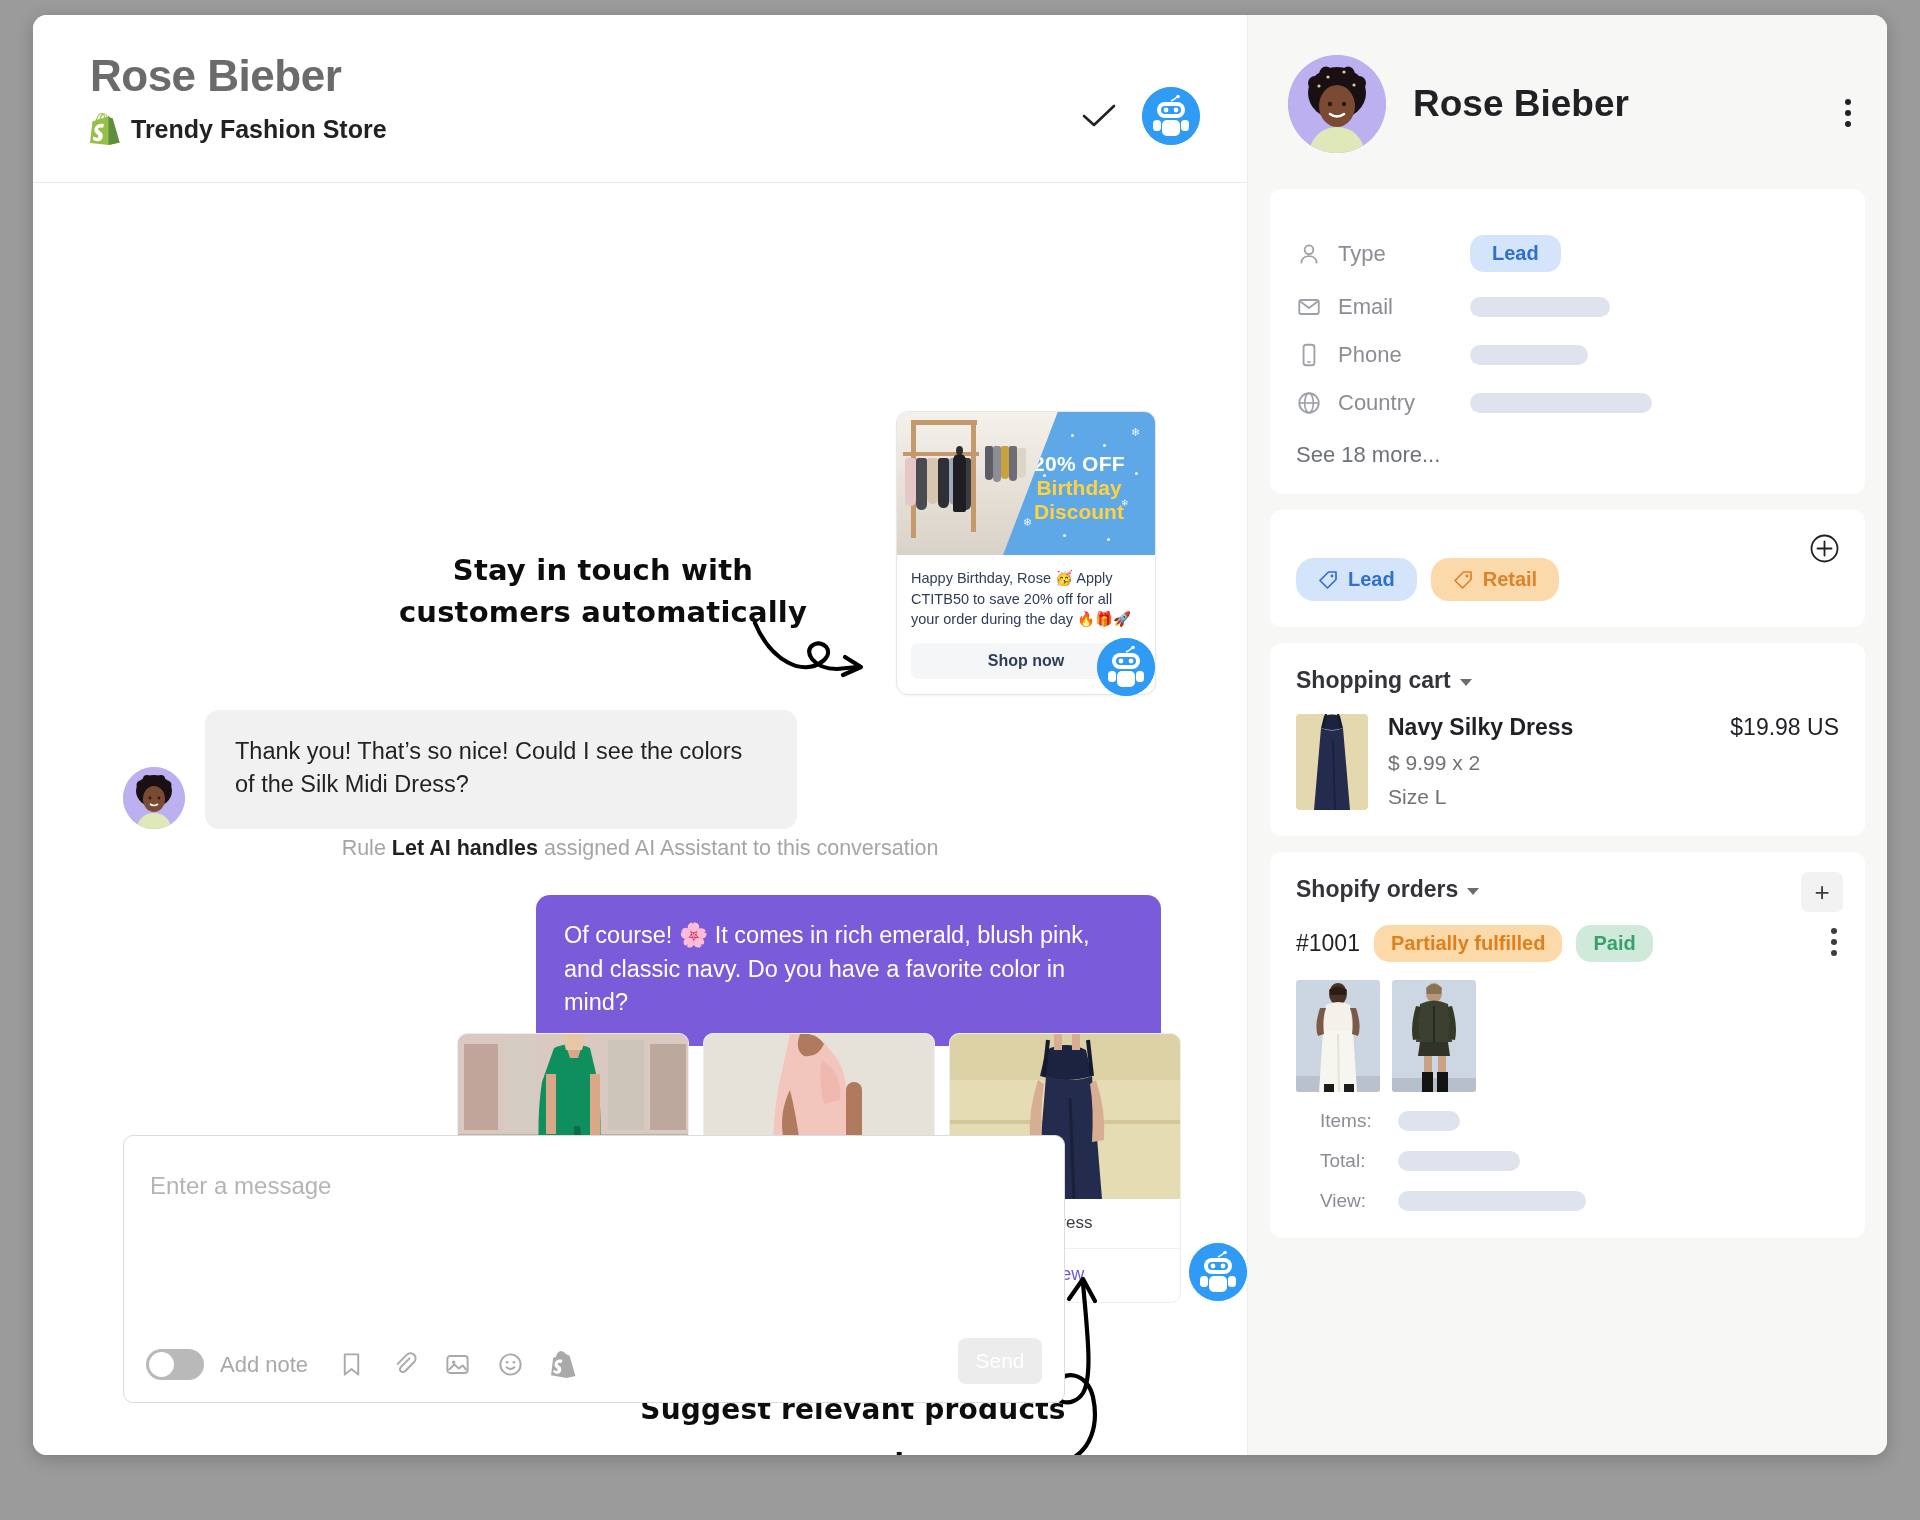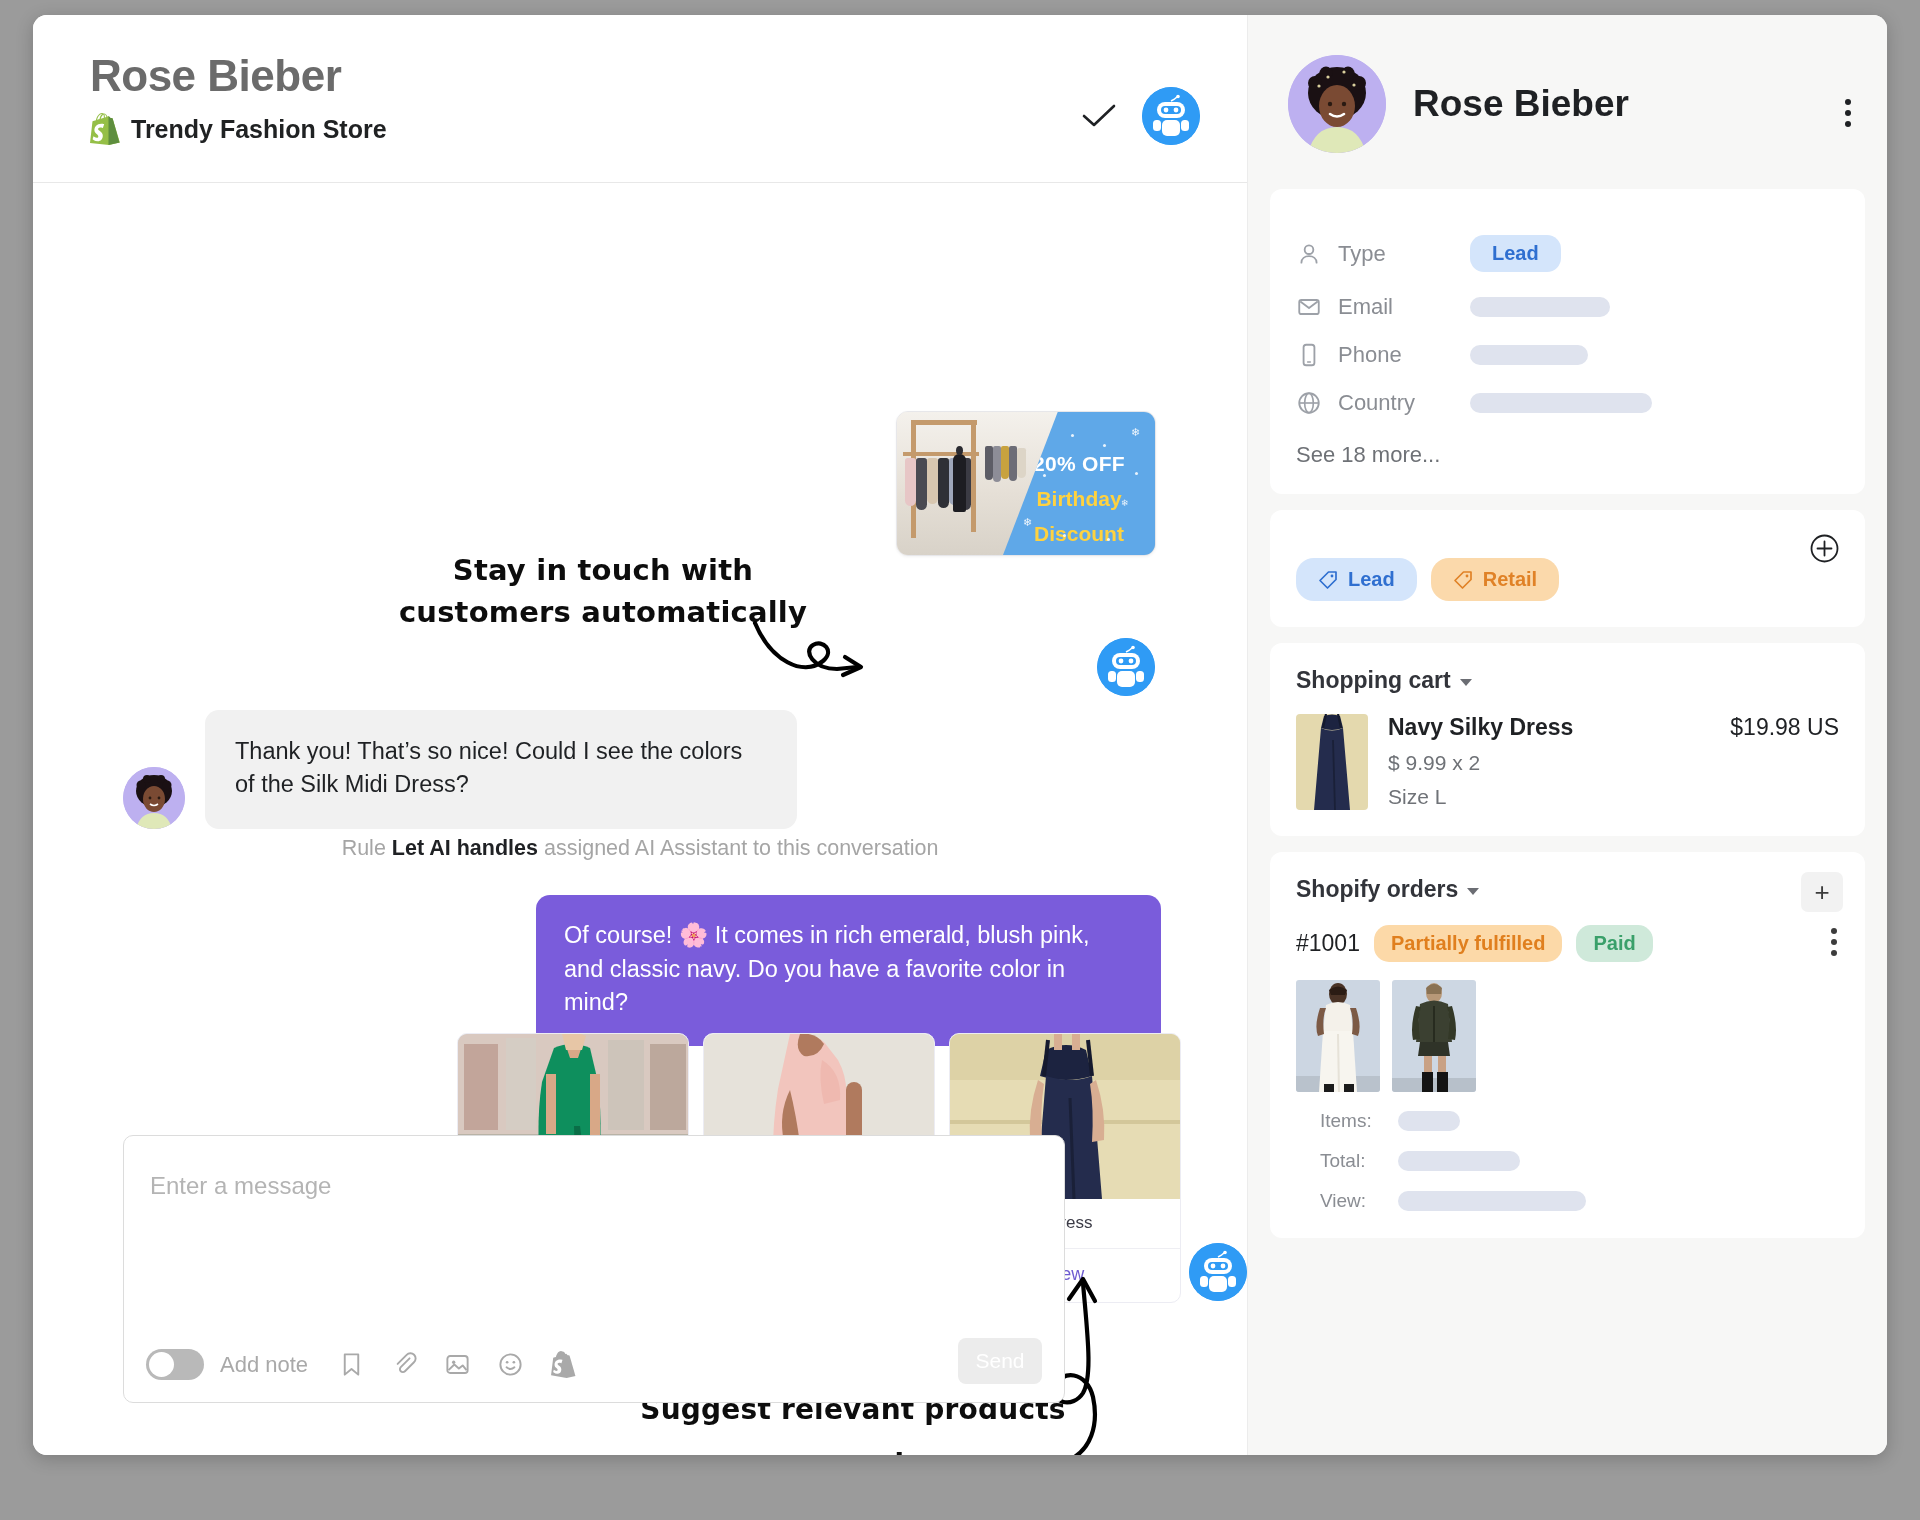--- a/index.html
+++ b/index.html
@@ -49,21 +49,21 @@
   }
   .rackbar { position:absolute; background:#c49a6c; }
   .garment { position:absolute; border-radius: 3px 3px 6px 6px; }
   .promo-blue {
     position:absolute; top:0; right:0; bottom:0; width: 152px;
     background:#5fa8e8;
     clip-path: polygon(36% 0, 100% 0, 100% 100%, 0% 100%);
     color:#fff; text-align:center;
   }
   .promo-blue .off { font-size: 21px; font-weight: 800; margin-top: 40px; letter-spacing:.3px; }
-  .promo-blue .bd { font-size: 21px; font-weight: 800; color:#ffd23f; line-height: 1.12; margin-top: 11px;}
+  .promo-blue .bd { font-size: 21px; font-weight: 800; color:#ffd23f; line-height: 1.12; margin-top: 0;}
   .flake { position:absolute; color:#fff; opacity:.9; font-size: 11px; }
   .dotp { position:absolute; width:3px;height:3px;border-radius:50%;background:#fff;opacity:.85;}
   .promo-body { padding: 13px 14px 13px; }
   .promo-text { font-size: 14.5px; line-height: 1.42; color:#2f3d58; font-weight:500; }
   .shopnow {
     margin: 13px 0 2px; height: 36px; border-radius: 7px; background:#f5f6f8;
     display:flex; align-items:center; justify-content:center;
     font-size: 16px; font-weight: 700; color:#2f3d58; cursor:pointer;
   }
   .promo-bot { position:absolute; left: 1064px; top: 455px; }
@@ -240,20 +240,24 @@
               <span class="dotp" style="left:100px;top:32px;"></span>
               <span class="dotp" style="left:40px;top:62px;"></span>
               <span class="dotp" style="left:132px;top:60px;"></span>
               <span class="dotp" style="left:60px;top:122px;"></span>
               <span class="dotp" style="left:104px;top:126px;"></span>
               <div class="off">20% OFF</div>
               <div class="bd">Birthday</div>
               <div class="bd">Discount</div>
             </div>
           </div>
+          <div class="promo-body">
+            <div class="promo-text">Happy Birthday, Rose 🥳 Apply CTITB50 to save 20% off for all your order during the day 🔥🎁🚀</div>
+            <div class="shopnow">Shop now</div>
+          </div>
         </div>
       </div>
       <svg class="bot-av promo-bot" viewBox="0 0 58 58">
         <circle cx="29" cy="29" r="29" fill="#2f9bf5"></circle>
         <path d="M29 14 q4 -2 6 -4" stroke="#fff" stroke-width="1.6" fill="none"></path>
         <circle cx="36" cy="9.5" r="1.8" fill="#fff"></circle>
         <rect x="15" y="15" width="28" height="16" rx="8" fill="#fff"></rect>
         <rect x="19" y="19" width="20" height="8" rx="4" fill="#2f9bf5"></rect>
         <circle cx="24" cy="23" r="2.4" fill="#fff"></circle>
           <circle cx="34" cy="23" r="2.4" fill="#fff"></circle>

